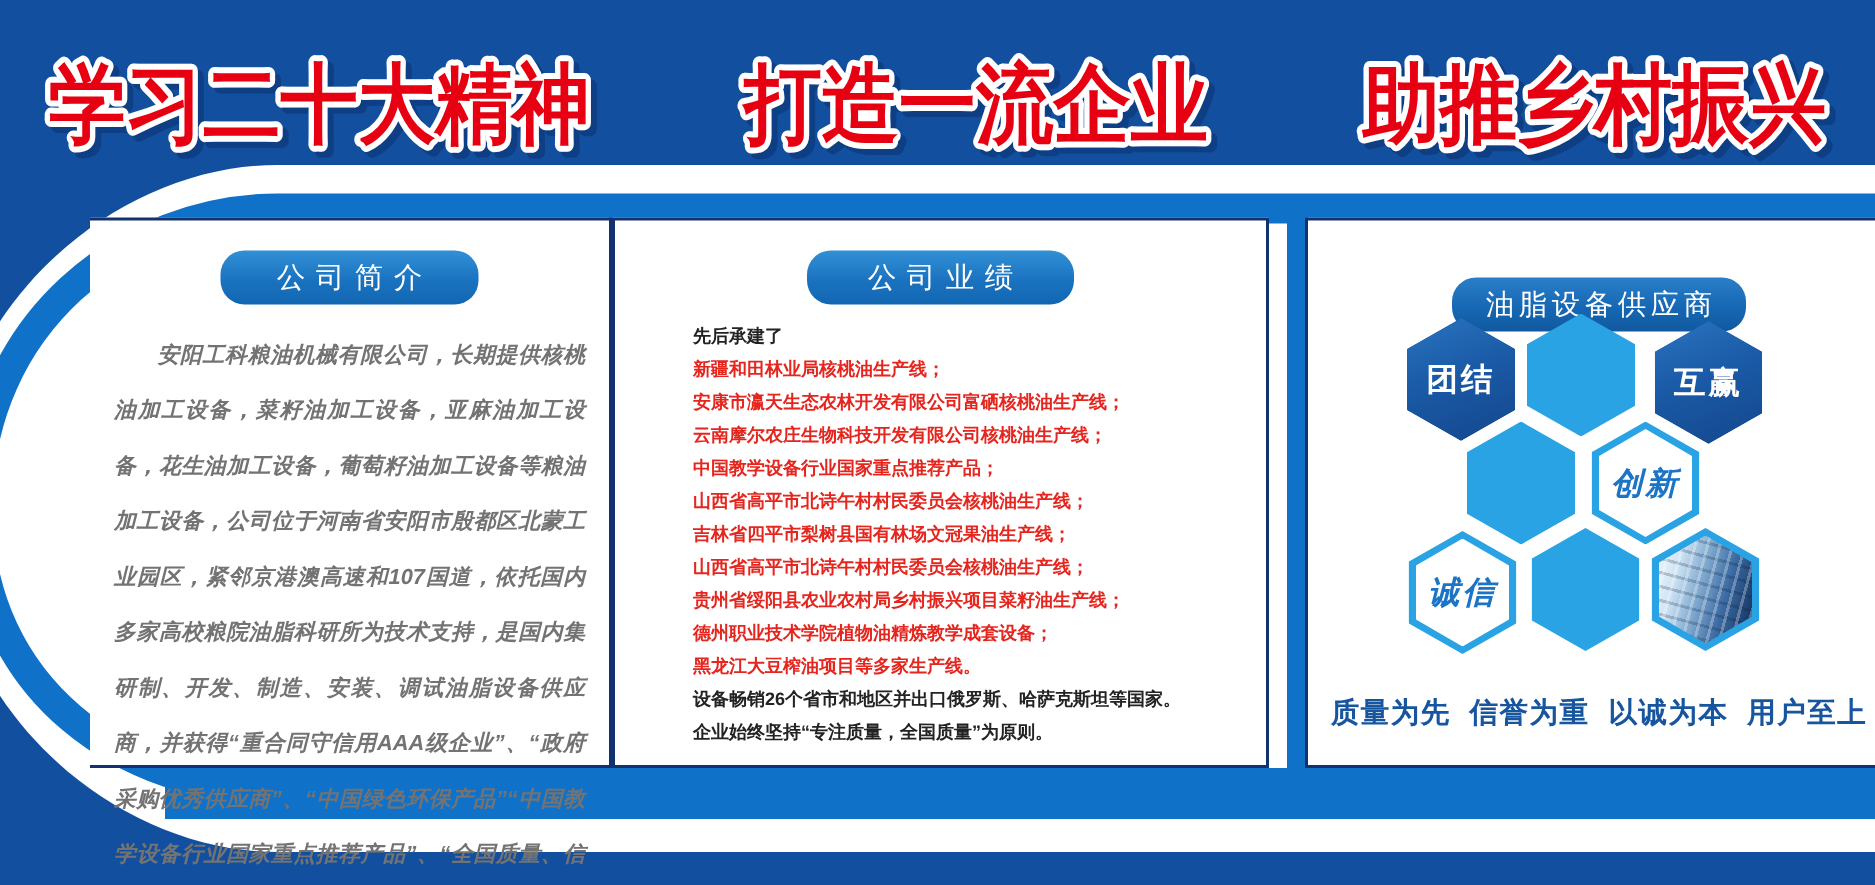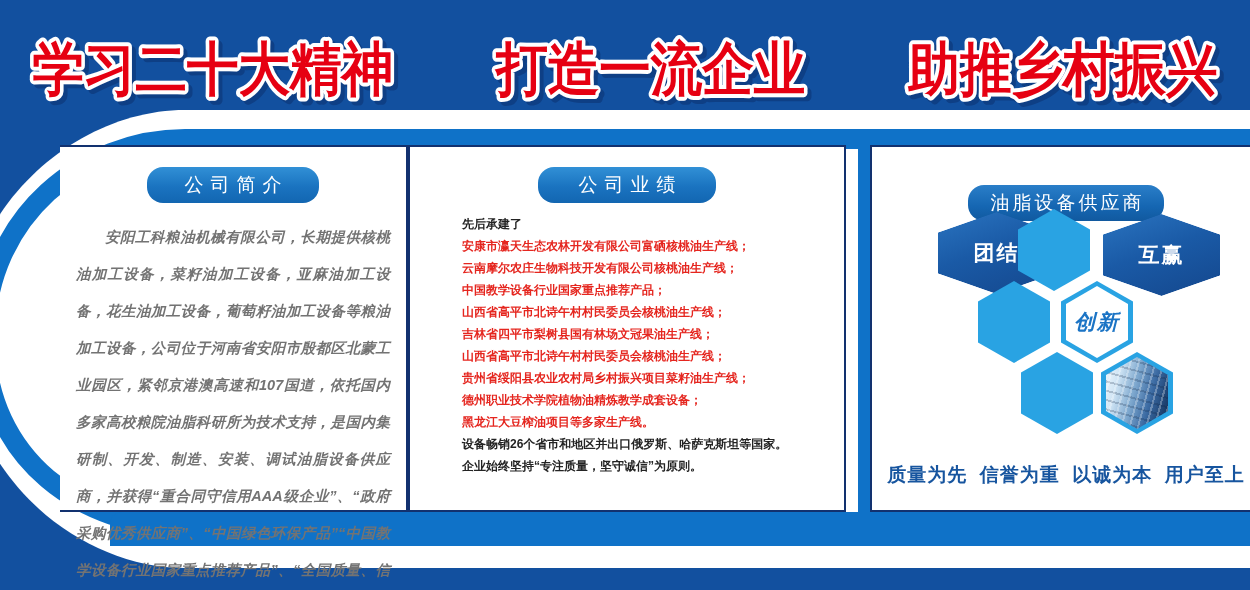--- a/index.html
+++ b/index.html
@@ -69,21 +69,21 @@
   .hex{
     position:absolute;width:72px;height:82px;
     clip-path:polygon(50% 0%,100% 25%,100% 75%,50% 100%,0% 75%,0% 25%);
     background:#29A3E3;
   }
   .hex-inner{
     position:absolute;inset:5px;
     clip-path:polygon(50% 0%,100% 25%,100% 75%,50% 100%,0% 75%,0% 25%);
     display:flex;align-items:center;justify-content:center;overflow:hidden;
   }
-  .hex-dark{background:transparent;padding-left:45px;}
+  .hex-dark{background:transparent;}
   .hex-dark .hex-inner{inset:0;background:linear-gradient(160deg,#2a74c0 0%,#1a5aa6 45%,#14478d 100%);}
   .hex-label{font-size:21px;font-weight:bold;letter-spacing:2px;}
   .hex-dark .hex-label{color:#ffffff;}
   .hex-light .hex-inner{background:#ffffff;}
   .hex-light .hex-label{color:#1B74C5;font-style:italic;}
 
   
   .img-carrier{background:linear-gradient(160deg,#7cc0ea 0%,#2e8fd0 30%,#0d5aa0 70%,#0a4a88 100%);position:relative;}
 
   .img-sail{background:linear-gradient(180deg,#5d7184 0%,#49607a 45%,#8fb3c9 62%,#eef5f9 100%);position:relative;}
@@ -127,31 +127,32 @@
     <div class="pill pill-1">公司简介</div>
     <p class="intro-body">安阳工科粮油机械有限公司，长期提供核桃油加工设备，菜籽油加工设备，亚麻油加工设备，花生油加工设备，葡萄籽油加工设备等粮油加工设备，公司位于河南省安阳市殷都区北蒙工业园区，紧邻京港澳高速和107国道，依托国内多家高校粮院油脂科研所为技术支持，是国内集研制、开发、制造、安装、调试油脂设备供应商，并获得“重合同守信用AAA级企业”、“政府采购优秀供应商”、“中国绿色环保产品”“中国教学设备行业国家重点推荐产品”、“全国质量、信誉、服务AAA级示范单位”、“企业信用评价AAA级信用企业”、“国家权威检测质量合格产品”等荣誉。</p>
   </div>
 
   <div class="divider divider-1"></div>
 
   <div class="panel panel-2">
     <div class="pill pill-2">公司业绩</div>
     <ul class="ach-list">
       <li class="black">先后承建了</li>
+      <li class="red">新疆和田林业局核桃油生产线；</li>
       <li class="red">安康市瀛天生态农林开发有限公司富硒核桃油生产线；</li>
       <li class="red">云南摩尔农庄生物科技开发有限公司核桃油生产线；</li>
       <li class="red">中国教学设备行业国家重点推荐产品；</li>
       <li class="red">山西省高平市北诗午村村民委员会核桃油生产线；</li>
       <li class="red">吉林省四平市梨树县国有林场文冠果油生产线；</li>
       <li class="red">山西省高平市北诗午村村民委员会核桃油生产线；</li>
       <li class="red">贵州省绥阳县农业农村局乡村振兴项目菜籽油生产线；</li>
       <li class="red">德州职业技术学院植物油精炼教学成套设备；</li>
       <li class="red">黑龙江大豆榨油项目等多家生产线。</li>
       <li class="black">设备畅销26个省市和地区并出口俄罗斯、哈萨克斯坦等国家。</li>
-      <li class="black">企业始终坚持“专注质量，坚守诚信”为原则。</li>
+      <li class="black">企业始终坚持“专注质量，全国质量”为原则。</li>
     </ul>
   </div>
 
   <div class="divider divider-2"></div>
 
   <div class="panel panel-3">
     <div class="pill pill-3">油脂设备供应商</div>
 
     <div class="hex hex-dark" style="left:66px;top:65px;">
       <div class="hex-inner">
@@ -177,20 +178,25 @@
         <div class="sail-wave"></div>
 
       </div>
     </div>
     <div class="hex hex-light" style="left:189px;top:134px;">
       <div class="hex-inner">
           <span class="hex-label">创新</span>
         </div>
     </div>
 
+    <div class="hex hex-light" style="left:67px;top:207px;">
+      <div class="hex-inner">
+          <span class="hex-label">诚信</span>
+        </div>
+    </div>
     <div class="hex" style="left:149px;top:205px;">
       <div class="hex-inner img-shake">
         <div class="shake-suit"></div>
 
       </div>
     </div>
     <div class="hex" style="left:229px;top:205px;">
       <div class="hex-inner img-city"></div>
     </div>
 

